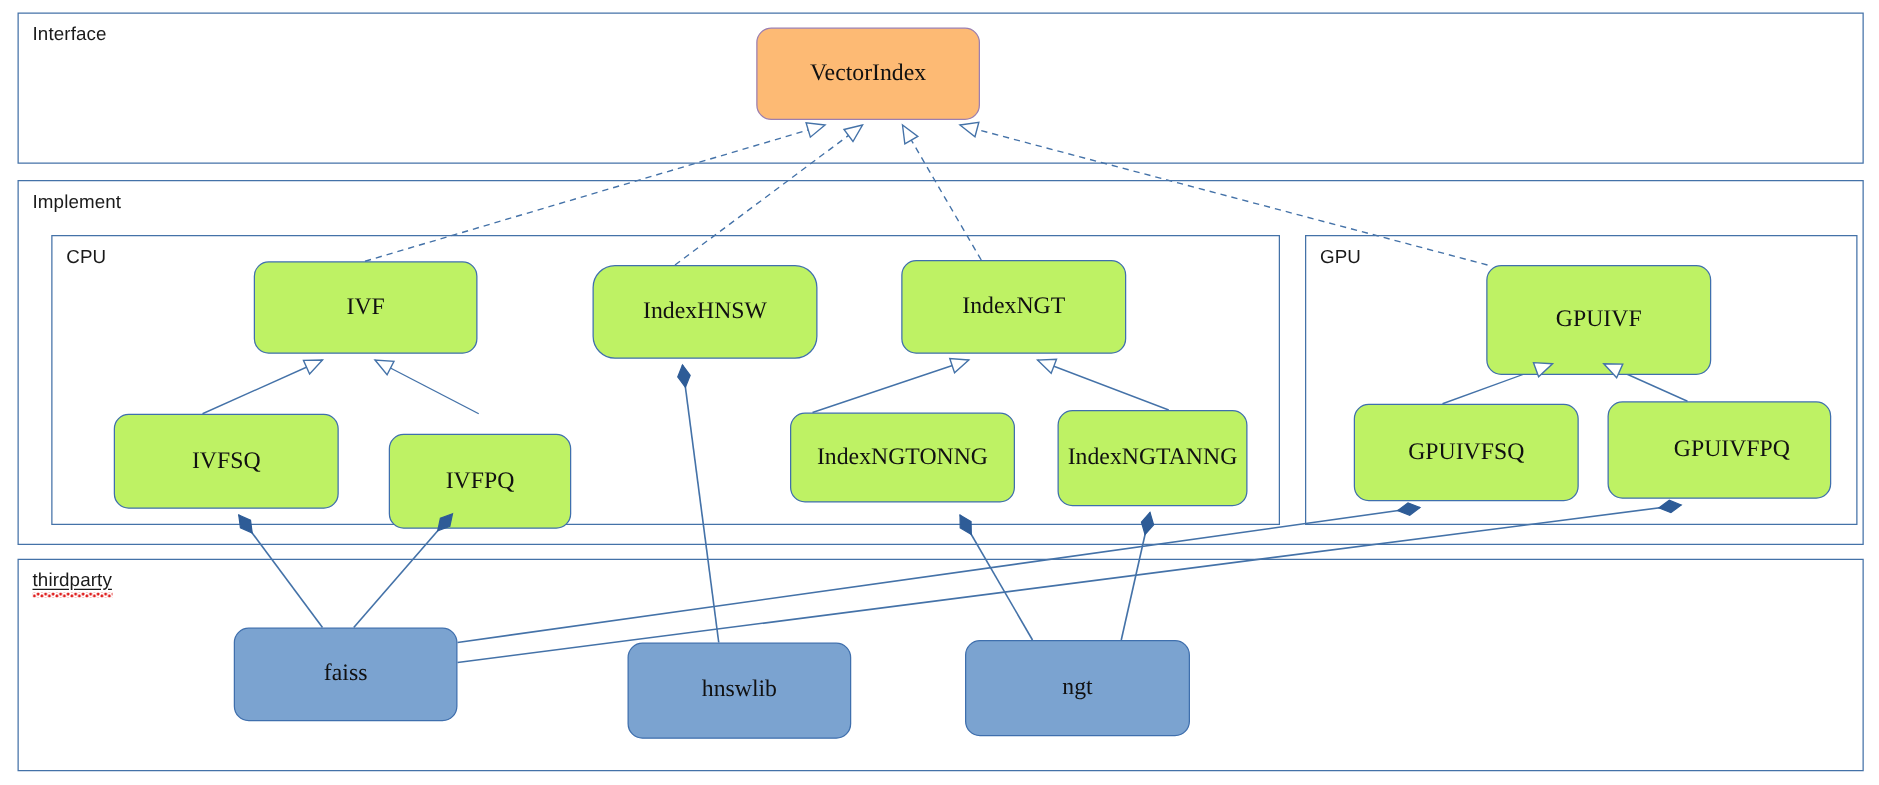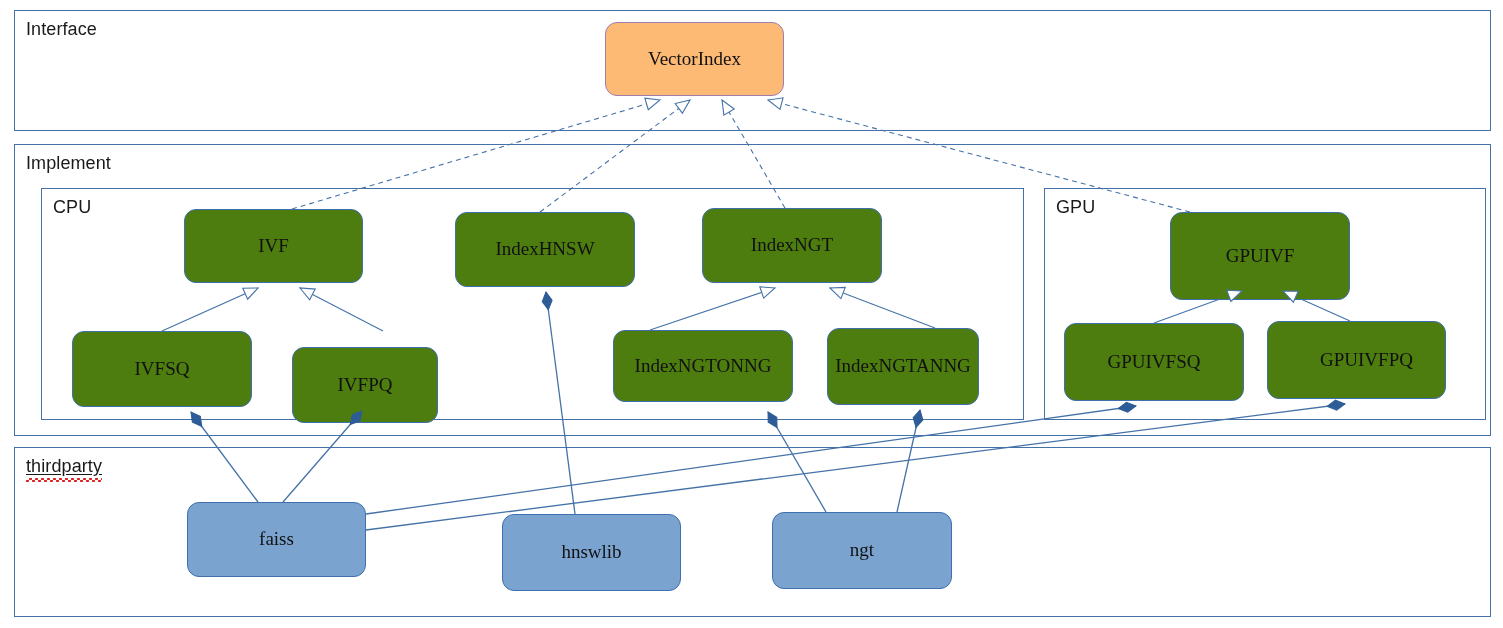--- a/index.html
+++ b/index.html
@@ -21,21 +21,21 @@
   
   .group {
     position: absolute;
     border: 1px solid #4472a8;
     background: transparent;
     box-sizing: border-box;
   }
   .group-label {
     position: absolute;
     font-family: "Liberation Sans", sans-serif;
-    font-size: 18px;
+    font-size: 15px;
     color: #1a1a1a;
     white-space: nowrap;
     letter-spacing: 0.1px;
   }
   .group-label.spell-error {
     text-decoration: underline;
     text-decoration-color: #1a1a1a;
     text-underline-offset: 2px;
   }
   .squiggle {
@@ -59,21 +59,21 @@
     align-items: center;
     justify-content: center;
     font-family: "Liberation Serif", serif;
     font-size: 19px;
     color: #111111;
     text-align: center;
     line-height: 1.1;
     border: 1px solid #3f6fad;
     z-index: 5;
   }
-  .node.green  { background: #4d7c0f; }
+  .node.green  { background: #bef264; margin-left: 19px; }
   .node.blue   { background: #7BA3D0; }
   .node.pink   { background: #fdba74; border-color: #9c7fb0; }
 
   svg.edges {
     position: absolute;
     left: 0;
     top: 0;
     width: 1503px;
     height: 628px;
     z-index: 2;
@@ -117,21 +117,21 @@
       <line x1="575" y1="514" x2="546" y2="292" stroke="#4472a8" stroke-width="1.3"></line>
       <line x1="826" y1="512" x2="768" y2="412" stroke="#4472a8" stroke-width="1.3"></line>
       <line x1="897" y1="512" x2="920" y2="410" stroke="#4472a8" stroke-width="1.3"></line>
     </svg>
 
   <div id="nodes-layer">
       <div class="node pink" style="left: 605px; top: 22px; width: 179px; height: 74px;">VectorIndex</div>
       <div class="node green" style="left: 184px; top: 209px; width: 179px; height: 74px;">IVF</div>
       <div class="node green" style="left: 72px; top: 331px; width: 180px; height: 76px;">IVFSQ</div>
       <div class="node green" style="left: 292px; top: 347px; width: 146px; height: 76px;">IVFPQ</div>
-      <div class="node green" style="left: 455px; top: 212px; width: 180px; height: 75px;">IndexHNSW</div>
+      <div class="node green" style="left: 455px; top: 212px; width: 180px; height: 75px; border-radius: 18px;">IndexHNSW</div>
       <div class="node green" style="left: 702px; top: 208px; width: 180px; height: 75px;">IndexNGT</div>
       <div class="node green" style="left: 613px; top: 330px; width: 180px; height: 72px;">IndexNGTONNG</div>
       <div class="node green" style="left: 827px; top: 328px; width: 152px; height: 77px;">IndexNGTANNG</div>
       <div class="node green" style="left: 1170px; top: 212px; width: 180px; height: 88px;">GPUIVF</div>
       <div class="node green" style="left: 1064px; top: 323px; width: 180px; height: 78px;">GPUIVFSQ</div>
       <div class="node green" style="left: 1267px; top: 321px; width: 179px; height: 78px; padding-left: 20px;">GPUIVFPQ</div>
       <div class="node blue" style="left: 187px; top: 502px; width: 179px; height: 75px;">faiss</div>
       <div class="node blue" style="left: 502px; top: 514px; width: 179px; height: 77px;">hnswlib</div>
       <div class="node blue" style="left: 772px; top: 512px; width: 180px; height: 77px;">ngt</div>
     </div>

